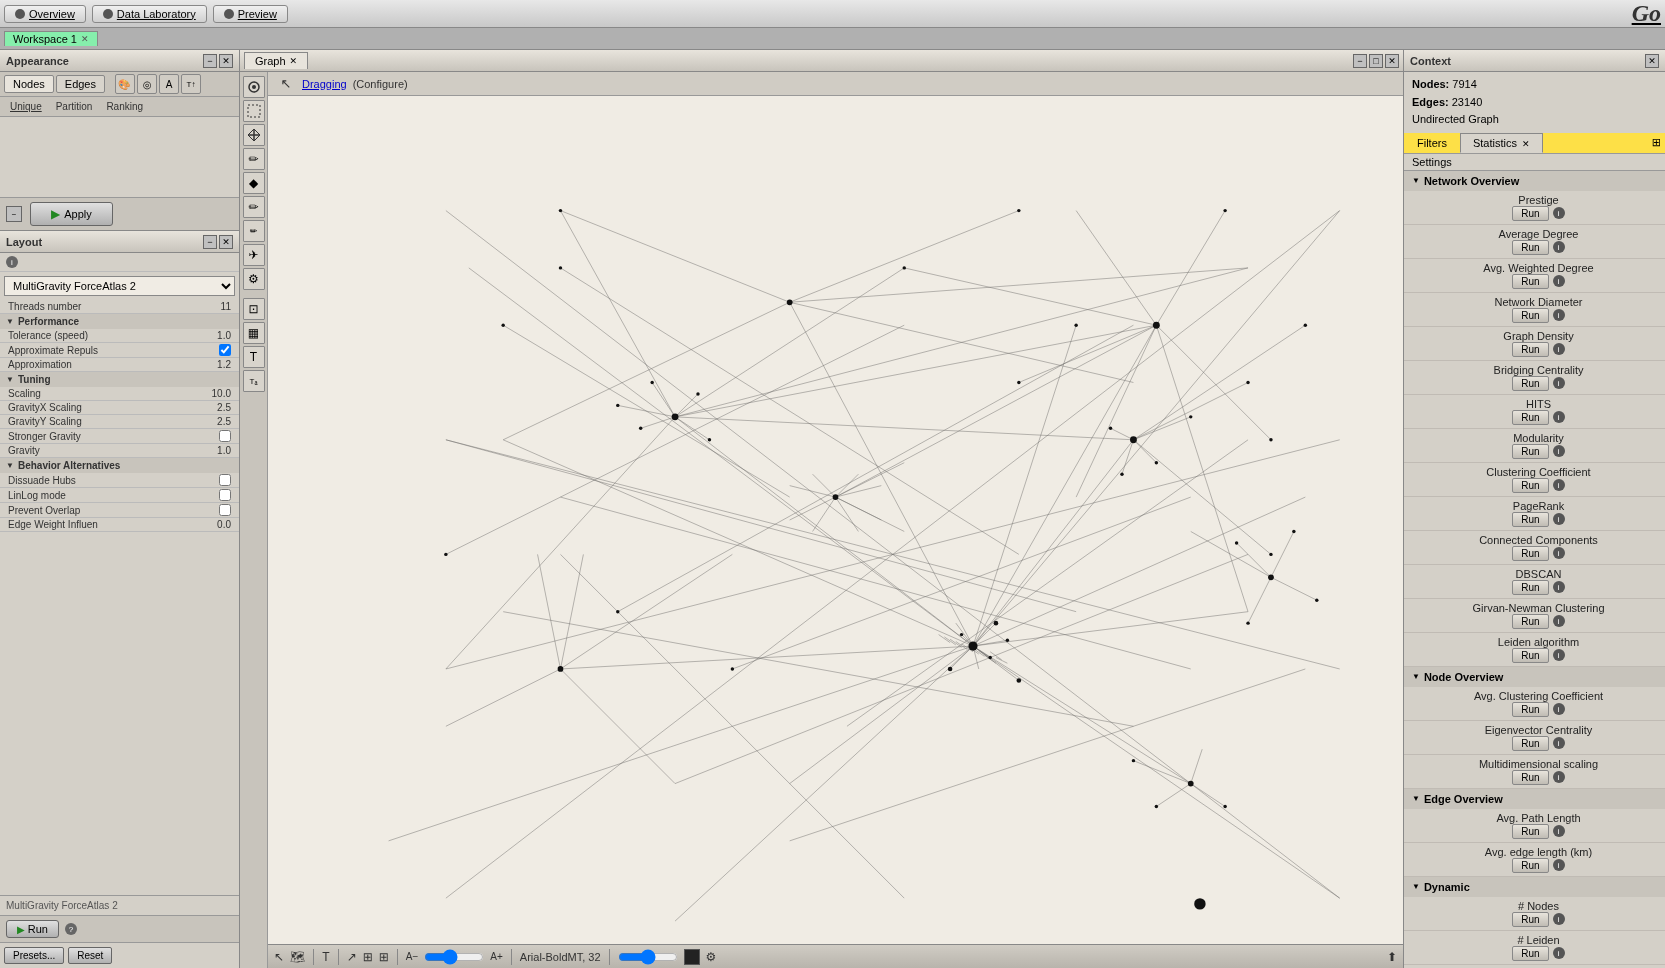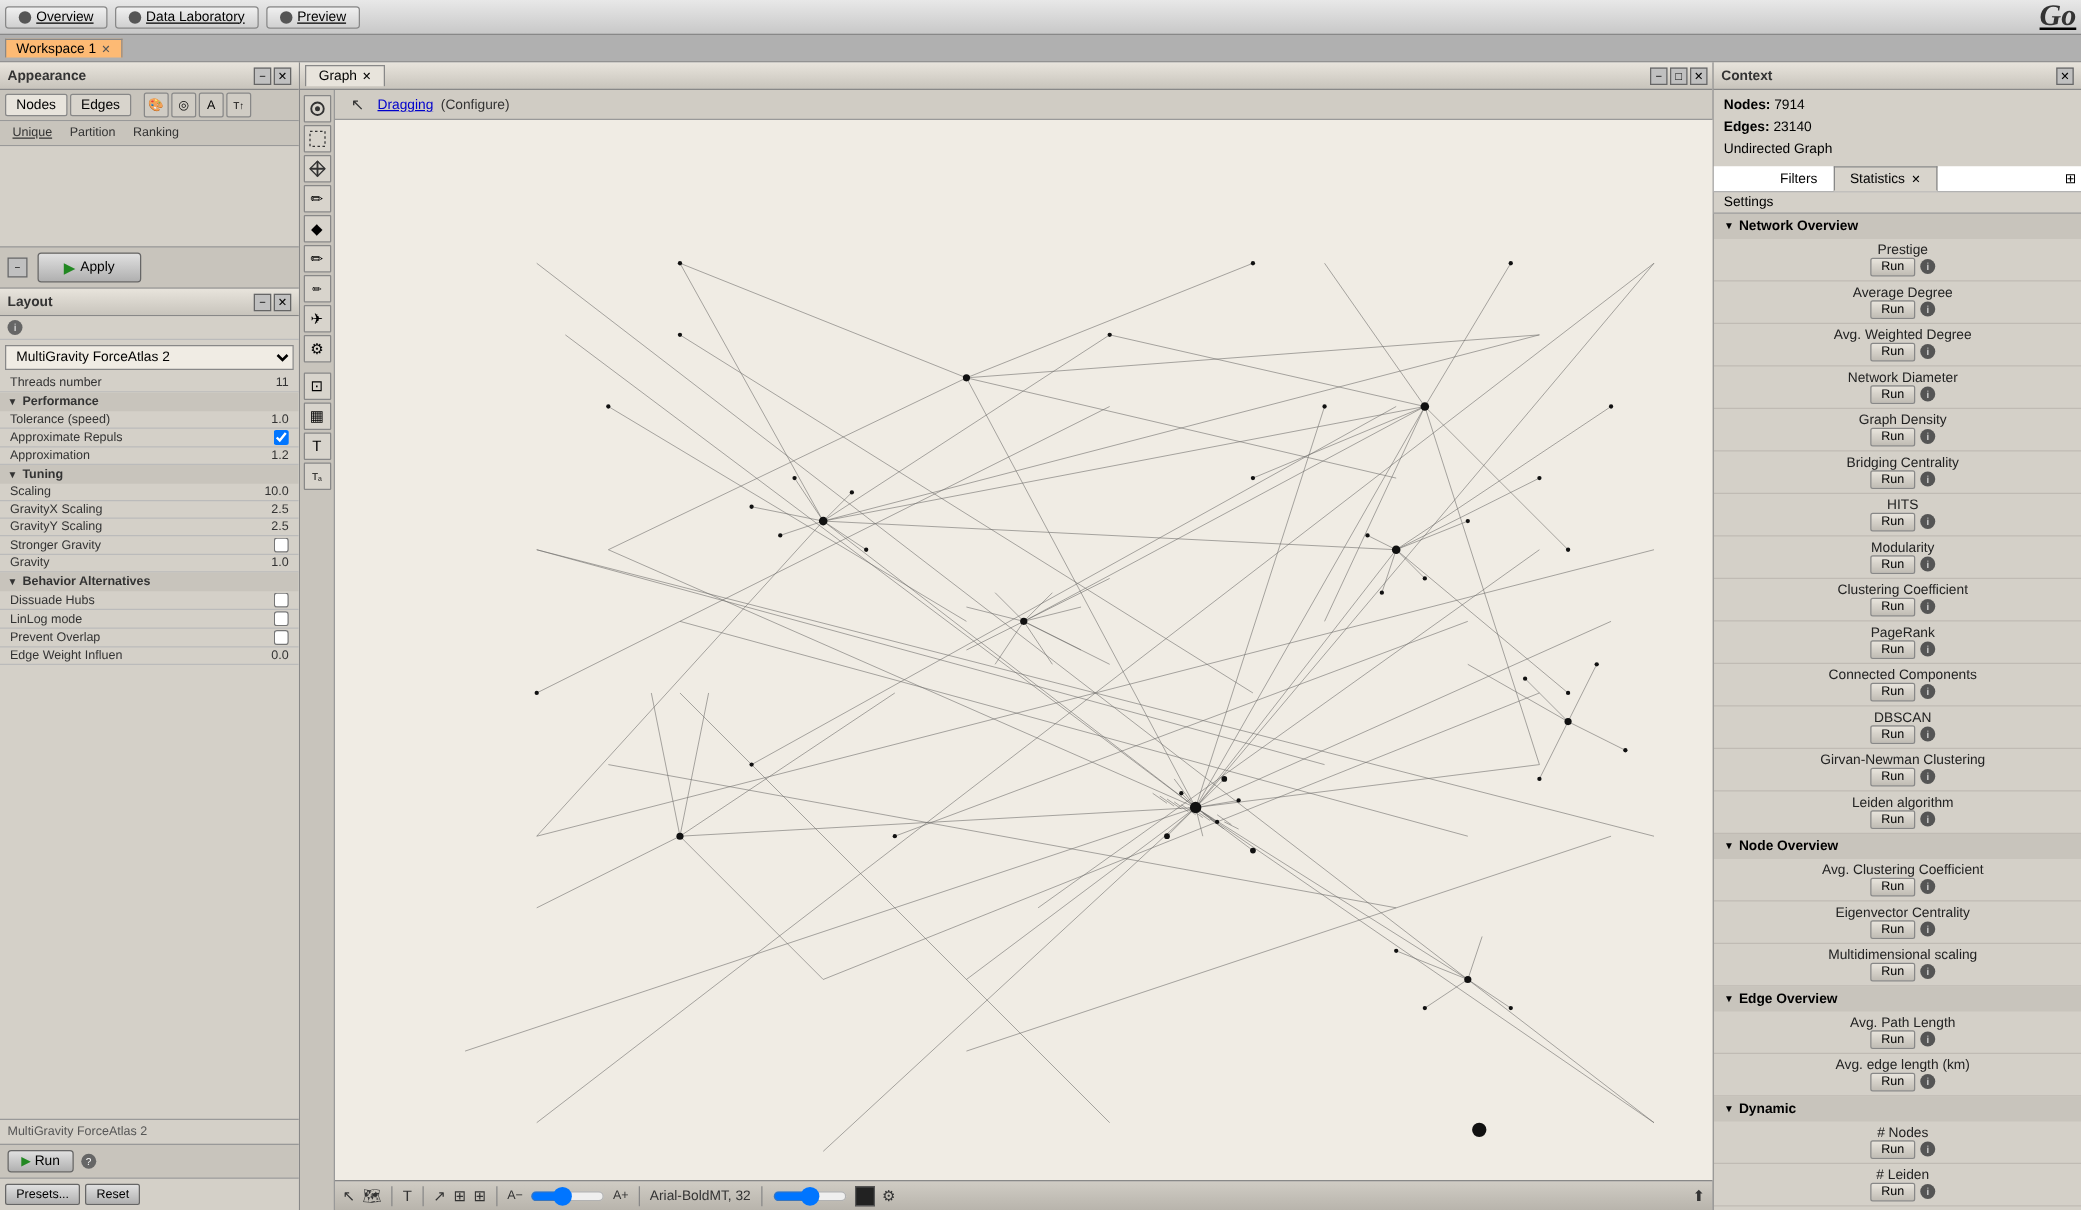--- a/index.html
+++ b/index.html
@@ -20,21 +20,21 @@
     .top-btn .dot { width: 10px; height: 10px; border-radius: 50%; background: #555; }
     .top-logo { margin-left: auto; font-size: 22px; font-weight: bold; color: #333; font-style: italic; }
 
     
     .workspace-bar {
       display: flex; align-items: center; height: 22px;
       background: #b0b0b0; border-bottom: 1px solid #888; padding: 0 4px;
     }
     .ws-tab {
       display: flex; align-items: center; gap: 4px;
-      padding: 1px 8px; background: #fdba74; border: 1px solid #888;
+      padding: 1px 8px; background: #86efac; border: 1px solid #888;
       border-bottom: none; font-size: 11px; cursor: pointer;
     }
     .ws-tab .close-x { font-size: 9px; color: #555; cursor: pointer; }
 
     
     .main-layout {
       display: flex; height: calc(968px - 50px);
     }
 
     
@@ -183,34 +183,34 @@
       background: linear-gradient(to bottom, #d0ccc4, #b8b4ac);
       border-top: 1px solid #888; padding: 0 6px; gap: 6px;
     }
     .bt-icon { font-size: 12px; cursor: pointer; color: #333; }
     .bt-sep { width: 1px; height: 16px; background: #888; margin: 0 2px; }
     .zoom-slider { width: 60px; height: 8px; cursor: pointer; }
     .font-name { font-size: 11px; color: #333; }
 
     
     .right-panel {
-      width: 295px; background: #d4d0c8; border-left: 1px solid #888;
+      width: 262px; background: #d4d0c8; border-left: 1px solid #888;
       display: flex; flex-direction: column; justify-content: space-between;
     }
     .context-header {
       display: flex; align-items: center; justify-content: space-between;
       background: linear-gradient(to bottom, #e8e4dc, #c8c4bc);
       border-bottom: 1px solid #888; padding: 2px 6px; height: 22px;
     }
     .context-info { padding: 4px 8px; font-size: 11px; line-height: 1.6; background: #d4d0c8; }
     .info-bold { font-weight: bold; }
 
     .filter-stats-bar {
       display: flex; align-items: center;
-      background: #ffffff; border-bottom: 1px solid #999; padding-left: 40px;
+      background: #fde047; border-bottom: 1px solid #999;
     }
     .fs-tab {
       padding: 3px 12px; font-size: 11px; cursor: pointer; border: 1px solid transparent;
     }
     .fs-tab.active {
       background: #d8d4cc; border-color: #888; border-bottom-color: #d8d4cc;
     }
     .fs-close { font-size: 9px; cursor: pointer; margin-left: 2px; }
     .fs-expand { margin-left: auto; padding: 2px 4px; cursor: pointer; font-size: 11px; }
 

